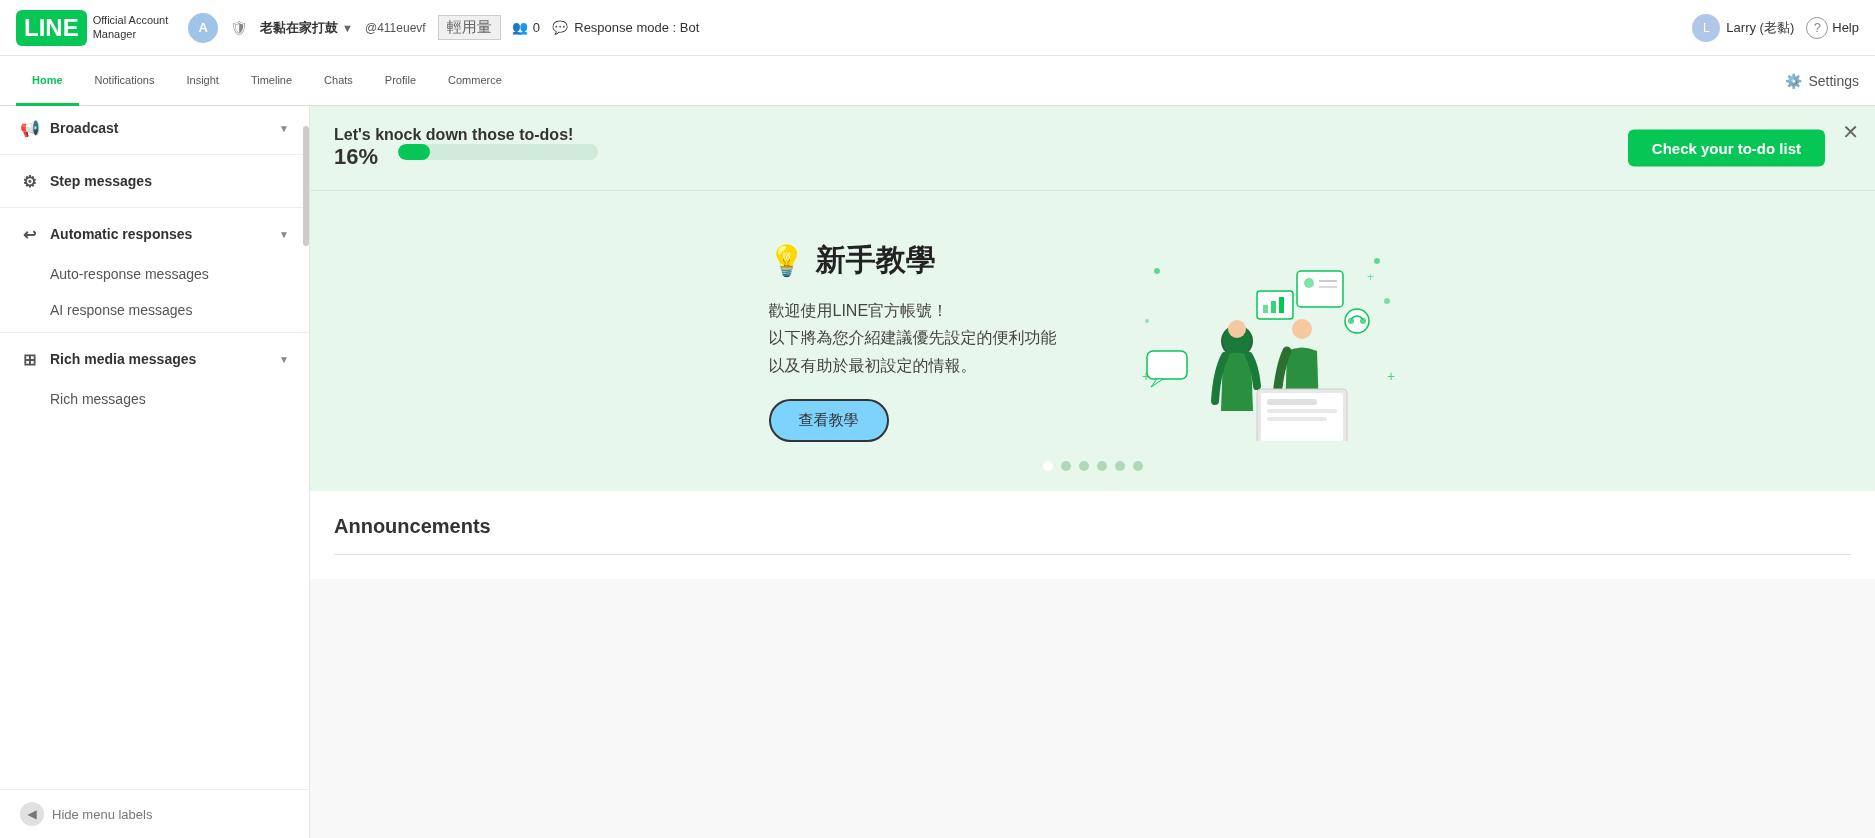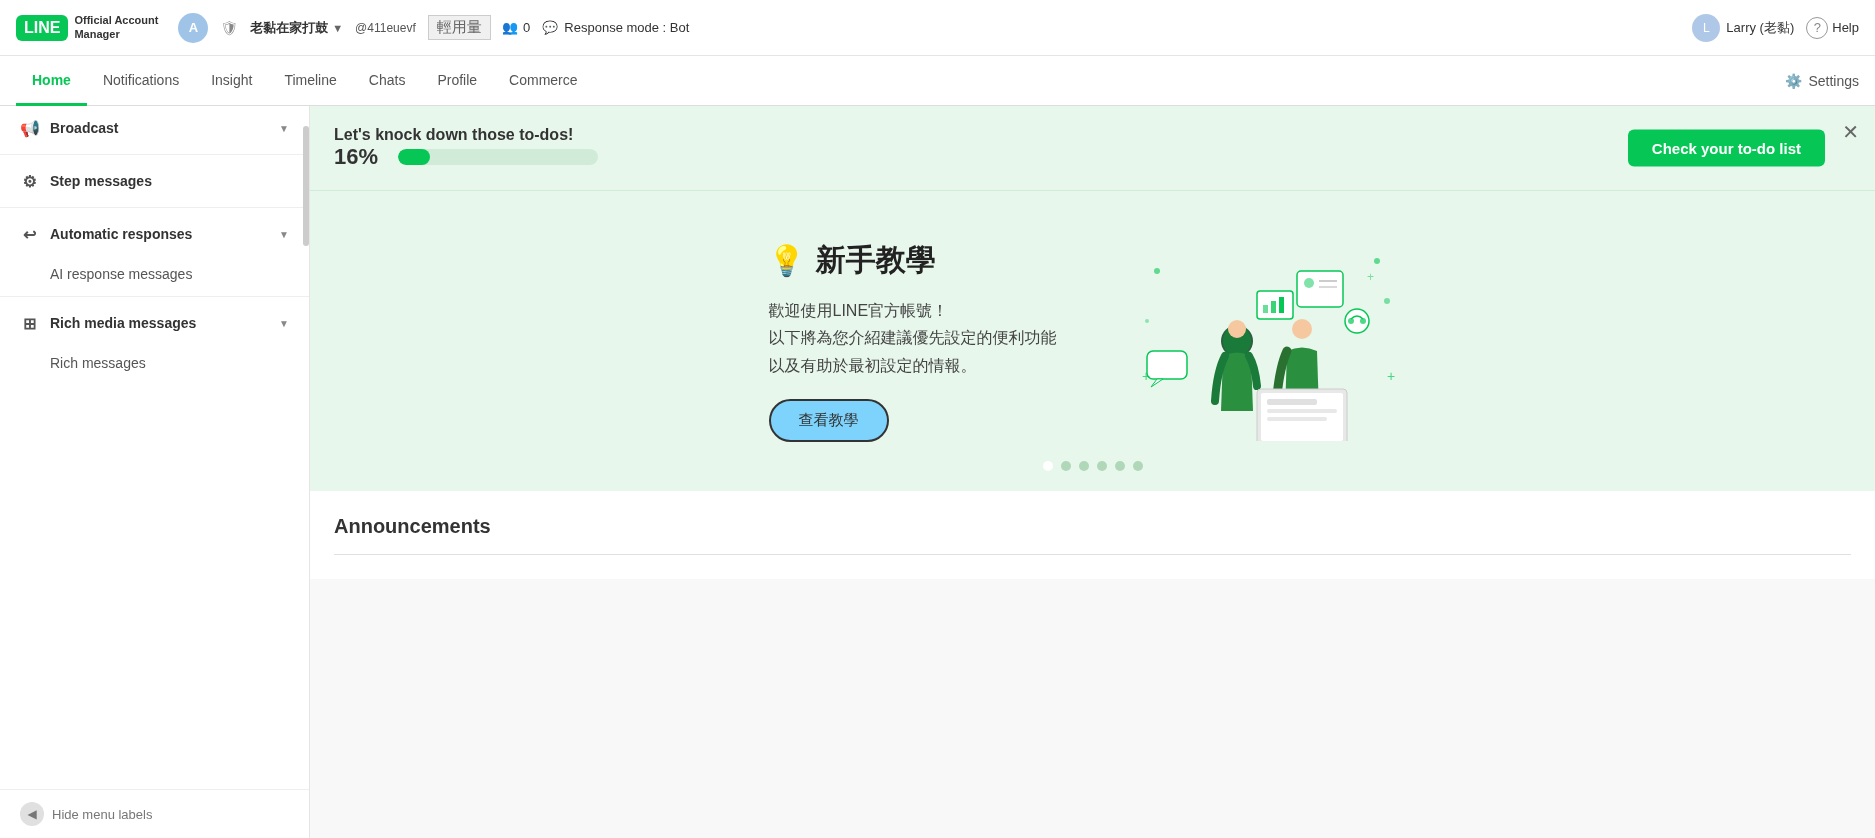--- a/index.html
+++ b/index.html
@@ -18,27 +18,27 @@
     .logo-area {
       display: flex;
       align-items: center;
       gap: 6px;
       margin-right: 8px;
     }
     .logo-line {
       background: #06c755;
       color: white;
       font-weight: 900;
-      font-size: 16px;
+      font-size: 24px;
       padding: 4px 8px;
       border-radius: 6px;
     }
     .logo-text {
       font-size: 11px;
-      font-weight: 700;
+      font-weight: 400;
       line-height: 1.2;
       color: #333;
     }
     .account-avatar {
       width: 30px; height: 30px; border-radius: 50%;
       background: #a0c4e8;
       display: flex; align-items: center; justify-content: center;
       font-weight: 700; color: #fff; font-size: 13px;
     }
     .account-name {
@@ -63,21 +63,21 @@
       align-items: center;
       height: 50px;
       border-bottom: 1px solid #ddd;
       padding: 0 16px;
       background: #fff;
     }
     .nav-tab {
       padding: 0 16px;
       height: 50px;
       display: flex; align-items: center;
-      font-size: 14px; color: #555;
+      font-size: 11px; color: #555;
       cursor: pointer;
       border-bottom: 3px solid transparent;
       margin-bottom: -1px;
     }
     .nav-tab.active {
       color: #06c755;
       border-bottom: 3px solid #06c755;
       font-weight: 600;
     }
     .nav-tab-settings {
@@ -144,21 +144,21 @@
     }
 
     
     .todo-banner {
       background: #e8f7ec;
       padding: 20px 24px;
       position: relative;
       border-bottom: 1px solid #d0ecd8;
     }
     .todo-title { font-size: 16px; font-weight: 600; color: #333; }
-    .progress-row { display: flex; align-items: center; gap: 4px; }
+    .progress-row { display: flex; align-items: flex-start; gap: 4px; }
     .progress-pct { font-size: 22px; font-weight: 700; color: #333; min-width: 60px; }
     .progress-bar-bg {
       flex: 1; height: 16px;
       background: #d0ecd8; border-radius: 8px;
       overflow: hidden;
       max-width: 200px;
     }
     .progress-bar-fill {
       height: 100%; background: #06c755; border-radius: 8px;
       width: 16%;
@@ -299,20 +299,23 @@
       <div class="sidebar-item parent">
         <span class="sidebar-icon">⚙</span>
         <span>Step messages</span>
       </div>
       <div class="sidebar-divider"></div>
 
       <div class="sidebar-item parent">
         <span class="sidebar-icon">↩</span>
         <span>Automatic responses</span>
         <span class="chevron">▼</span>
+      </div>
+      <div class="sidebar-sub-item">
+        <span>Auto-response messages</span>
       </div>
       <div class="sidebar-sub-item">
         <span>AI response messages</span>
       </div>
       <div class="sidebar-divider"></div>
 
       <div class="sidebar-item parent">
         <span class="sidebar-icon">⊞</span>
         <span>Rich media messages</span>
         <span class="chevron">▼</span>

